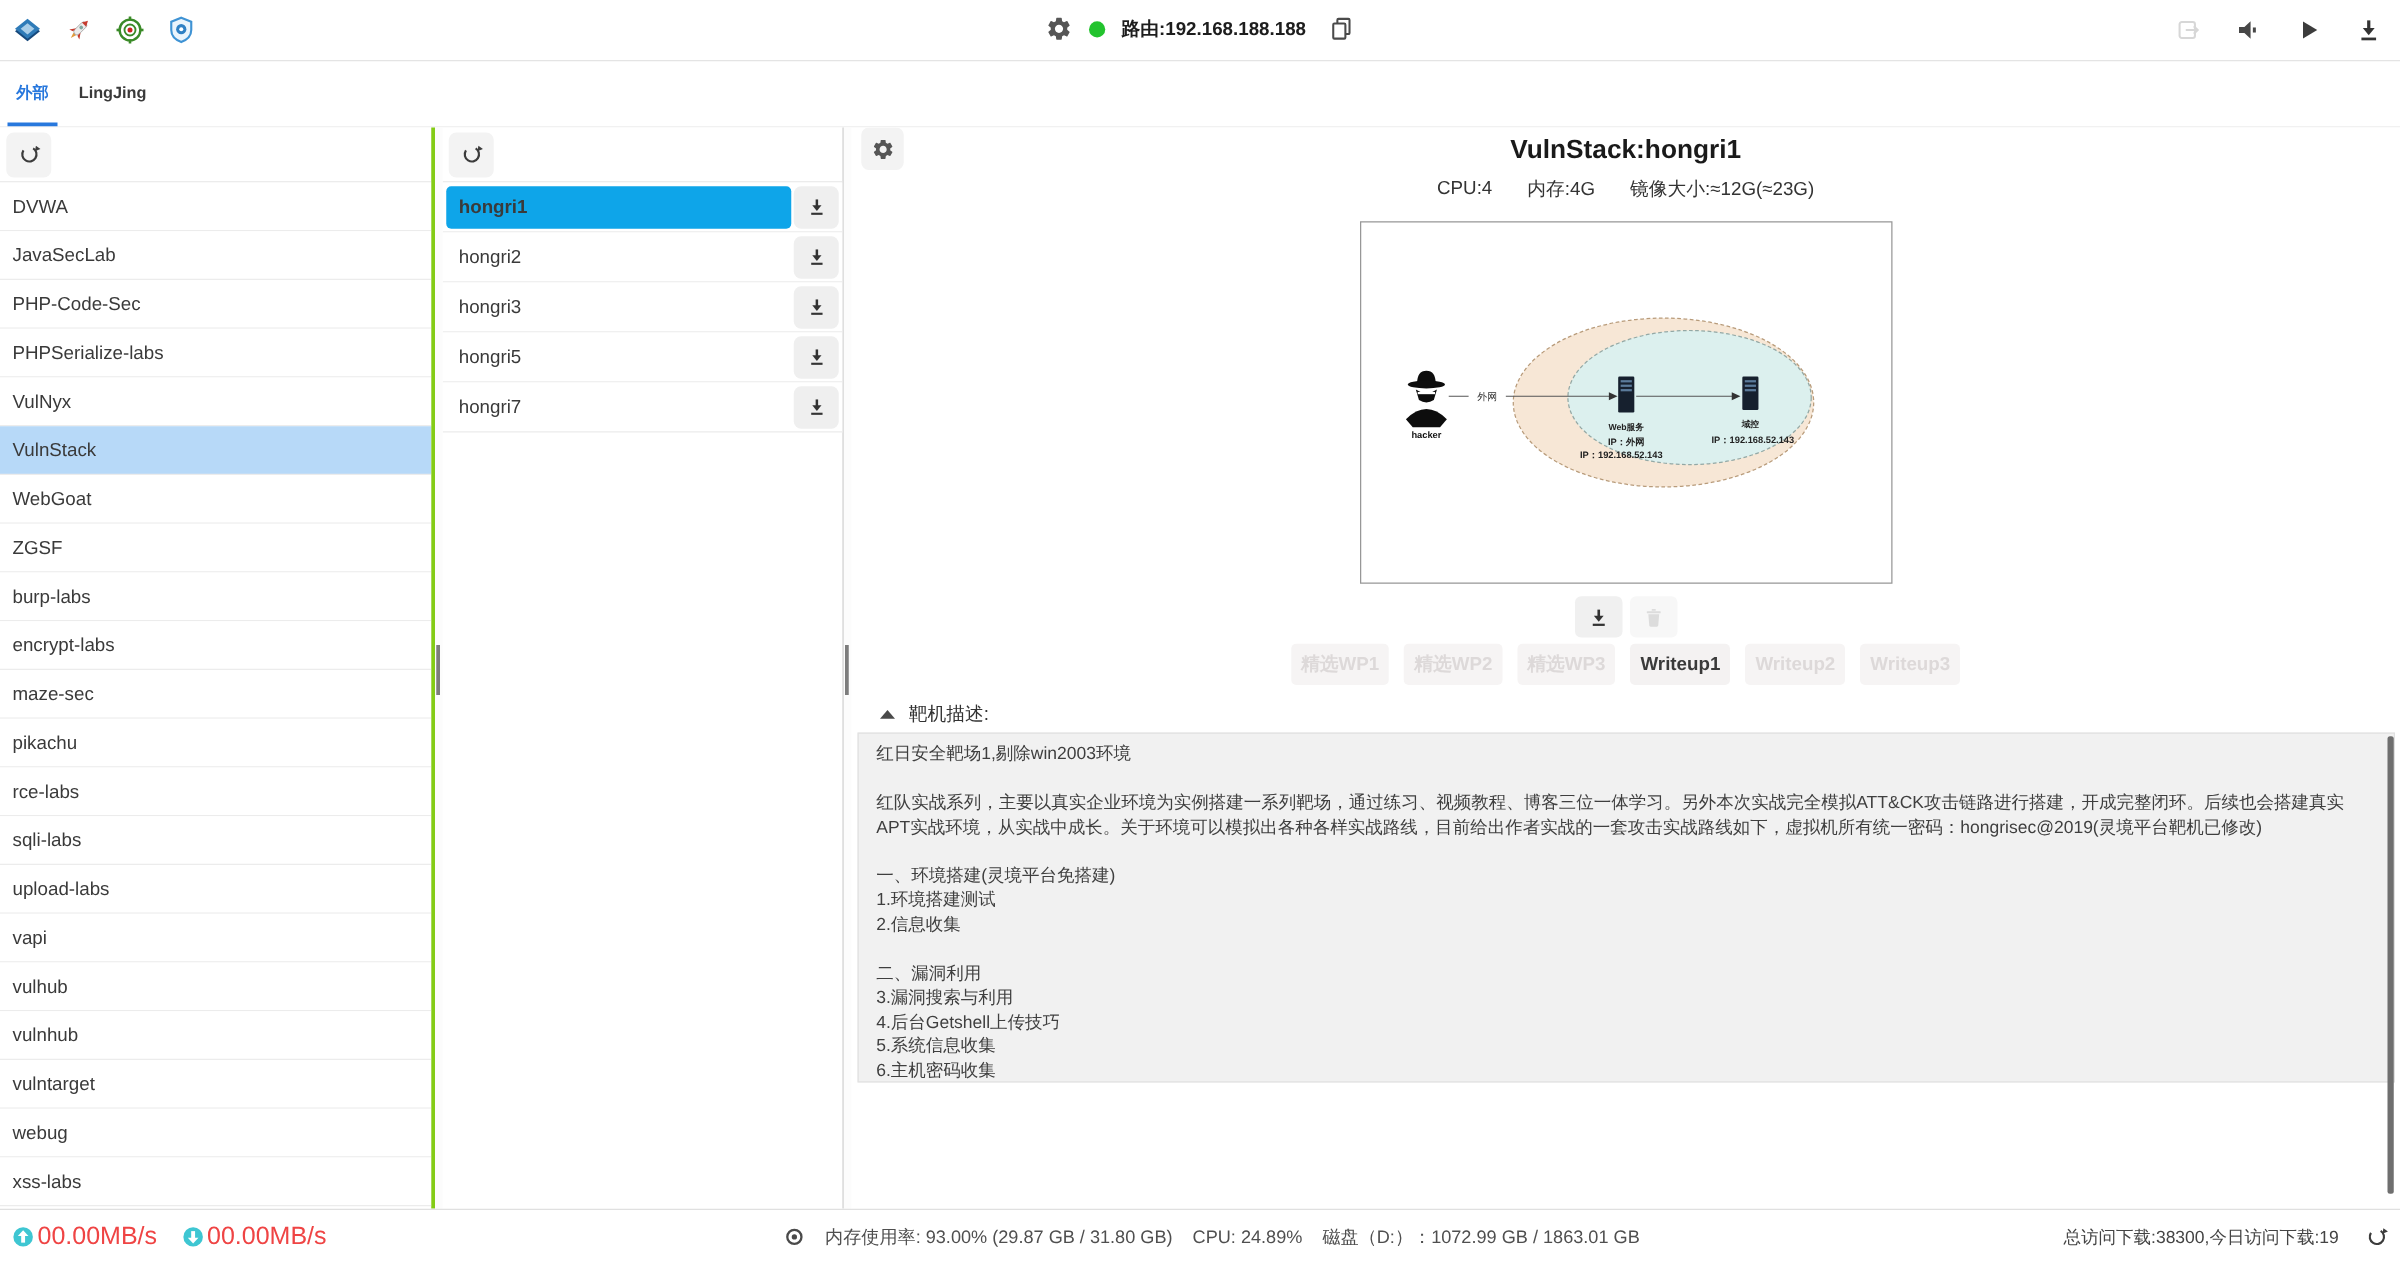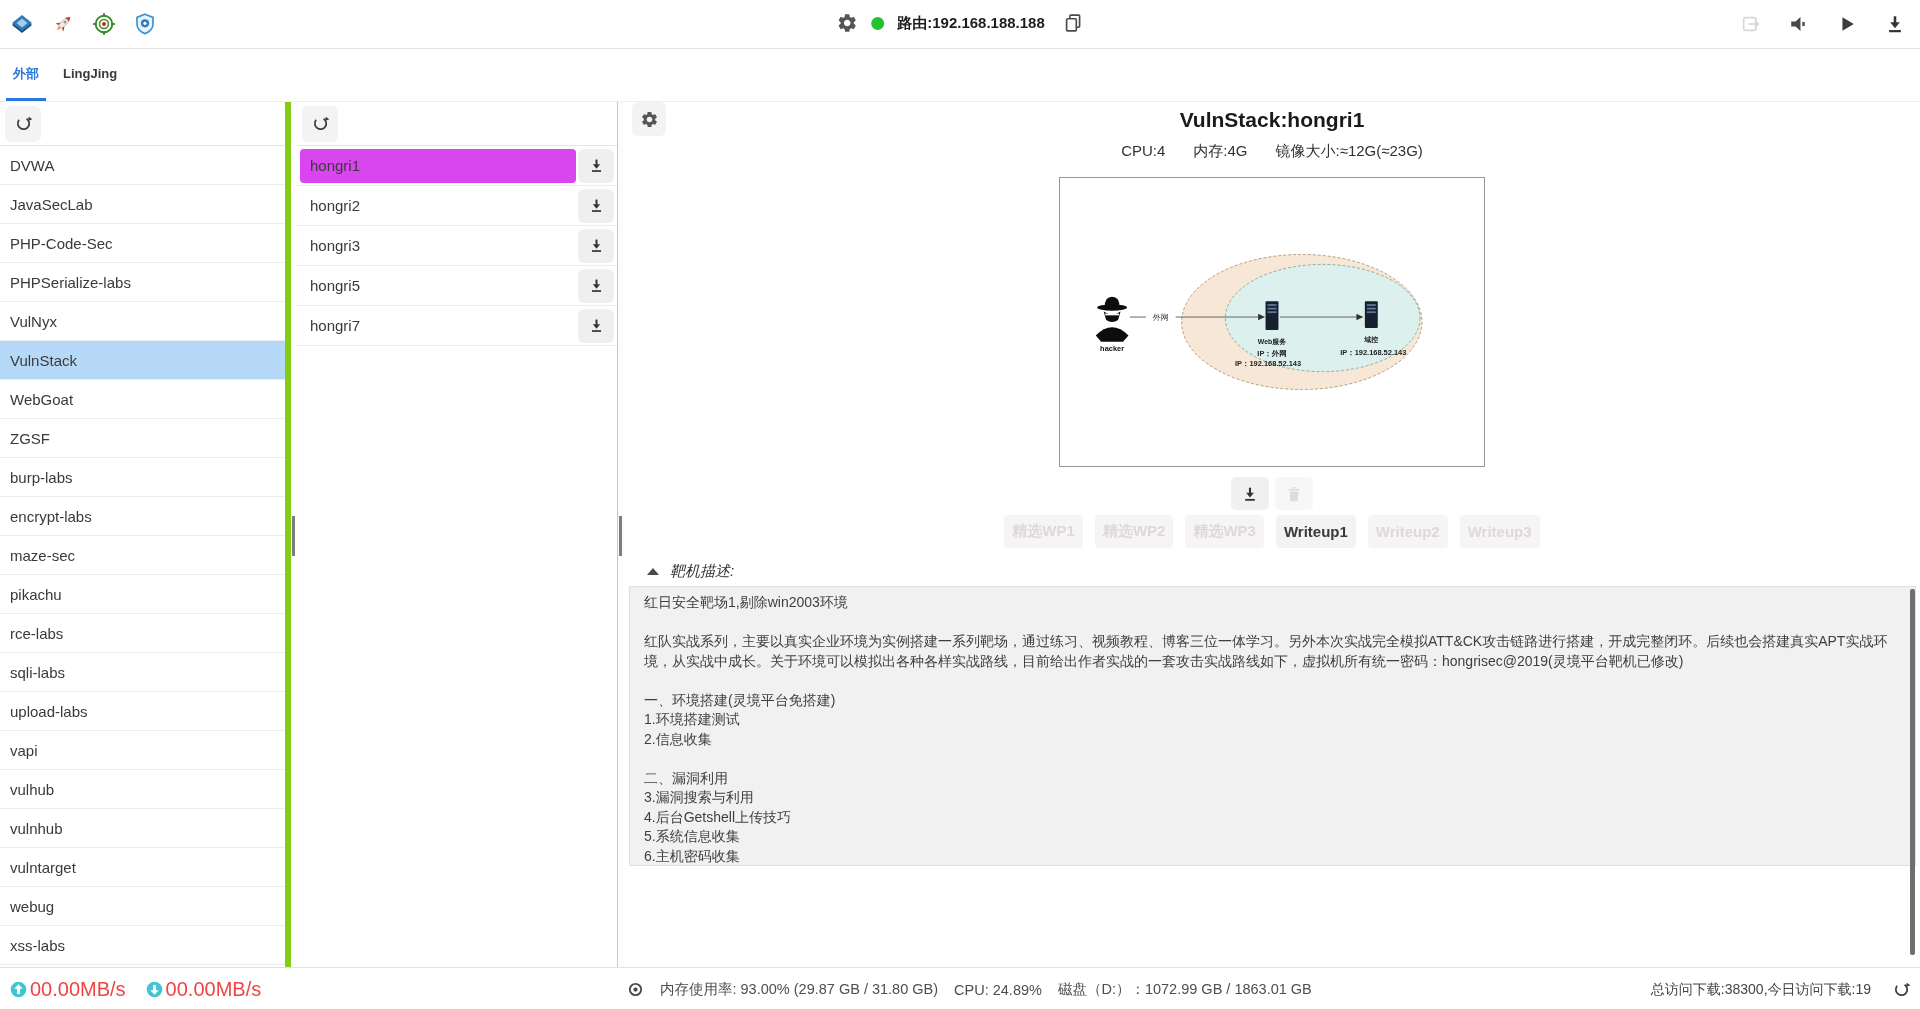--- a/index.html
+++ b/index.html
@@ -18,39 +18,39 @@
   .tb-ic { width:22px; height:22px; display:block; cursor:pointer; }
 
   
   .tabbar { height:53px; display:flex; align-items:stretch; gap:10px; padding-left:6px; border-bottom:1px solid #ededed; background:#fff; }
   .tab { display:flex; align-items:center; padding:0 7px; font-size:13px; font-weight:bold; color:#3a3a3a;
          border-bottom:3px solid transparent; cursor:pointer; }
   .tab.selected { color:#2878dd; border-bottom-color:#2878dd; }
 
   
   .content { display:flex; height:865px; background:#fff; }
-  .panel-cat { width:291px; border-right:6px solid #84cc16; overflow:hidden; }
+  .panel-cat { width:348px; border-right:3px solid #84cc16; overflow:hidden; }
   .panel-mach { width:321px; border-right:1px solid #c9c9c9; overflow:hidden; }
   .gutter { width:6px; position:relative; background:#fcfcfc; }
   .gutter .grip { position:absolute; left:1px; top:414px; width:3px; height:40px; background:#7d7d7d; cursor:col-resize; }
   .panel-detail { flex:1; position:relative; overflow:hidden; }
 
   .panel-head { height:44px; border-bottom:1px solid #e6e6e6; display:flex; align-items:center; padding-left:5px; }
   .sq-btn { width:36px; height:36px; border:none; border-radius:6px; background:#f3f3f3; display:flex;
             align-items:center; justify-content:center; cursor:pointer; }
   .sq-btn svg { width:19px; height:19px; }
 
   .list-item { height:39px; display:flex; align-items:center; padding-left:10px; font-size:15px; color:#3a3a3a;
                border-bottom:1px solid #ececec; cursor:pointer; background:#fff; }
   .list-item.selected { background:#b7d9f8; }
 
   .machine-row { height:40px; display:flex; align-items:center; border-bottom:1px solid #ececec; padding:0 3px; background:#fff; }
   .machine-row .m-label { flex:1; height:34px; display:flex; align-items:center; padding-left:10px;
                           font-size:15px; color:#3a3a3a; border-radius:4px; cursor:pointer; }
-  .machine-row.selected .m-label { background:#d946ef; }
+  .machine-row.selected .m-label { background:#0ea5e9;font-weight:bold; }
   .dl-btn { width:36px; height:34px; margin-left:2px; border:none; border-radius:6px; background:#efefef;
             display:flex; align-items:center; justify-content:center; cursor:pointer; }
   .dl-btn svg { width:17px; height:17px; }
 
   
   .detail-head { position:relative; padding-top:5px; }
   .gear-btn { position:absolute; left:8px; top:0; width:34px; height:34px; }
   .detail-title { text-align:center; font-size:21px; font-weight:bold; color:#1a1a1a; line-height:26px; }
   .detail-specs { margin-top:9px; display:flex; justify-content:center; gap:28px; font-size:15px; color:#333; }
 
@@ -62,21 +62,21 @@
   .act-btn { width:38px; height:33px; border:none; border-radius:5px; background:#f0f0f0; display:flex;
              align-items:center; justify-content:center; cursor:pointer; }
   .act-btn svg { width:18px; height:18px; }
   .act-btn.disabled { background:#f7f7f7; }
 
   .wp-row { display:flex; justify-content:center; gap:12px; margin-top:5px; }
   .wp-btn { min-width:74px; height:33px; padding:0 8px; border:none; border-radius:4px; background:#f4f2f2;
             font-family:Liberation Sans, sans-serif; font-size:15px; font-weight:bold; color:#3a3a3a; cursor:pointer; }
   .wp-btn.disabled { background:#f6f4f4; color:#ddd9d9; }
 
-  .desc-header { display:flex; align-items:center; gap:11px; margin:14px 0 0 23px;font-style:italic; }
+  .desc-header { display:flex; align-items:center; gap:11px; margin:14px 0 0 23px; }
   .tri-up { width:0; height:0; border-left:6px solid transparent; border-right:6px solid transparent;
             border-bottom:7px solid #4a4a4a; cursor:pointer; }
   .desc-title { font-size:15px; color:#333; }
 
   .desc-box { position:absolute; left:5px; right:4px; top:484px; height:280px; background:#f1f1f1;
               border:1px solid #e0e0e0; }
   .desc-text { height:100%; overflow:hidden; padding:6px 14px; font-size:14px; line-height:19.5px;
                color:#3f3f3f; white-space:pre-wrap; }
   .desc-scroll { position:absolute; right:0; top:2px; width:5px; height:366px; background:#6f6f6f; border-radius:2px; cursor:grab; }
 

